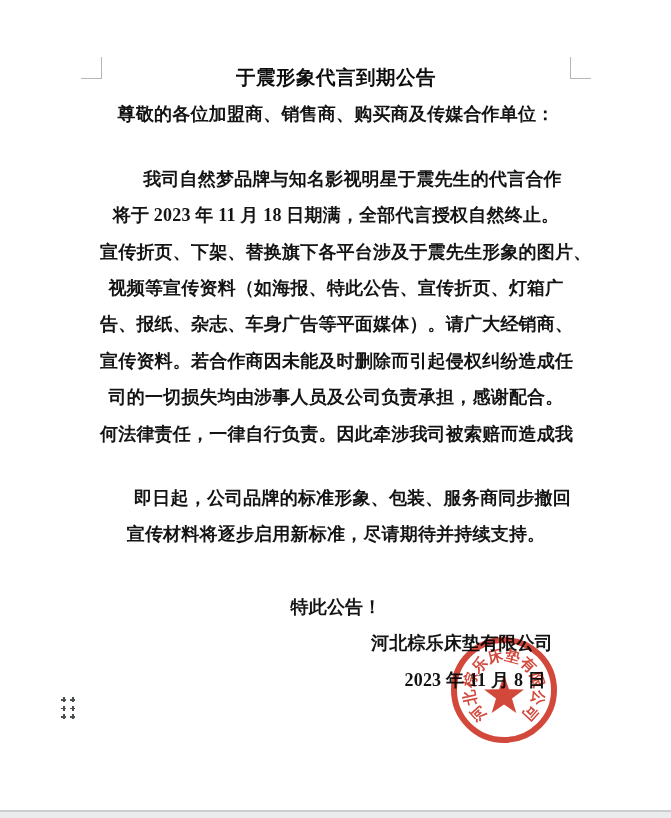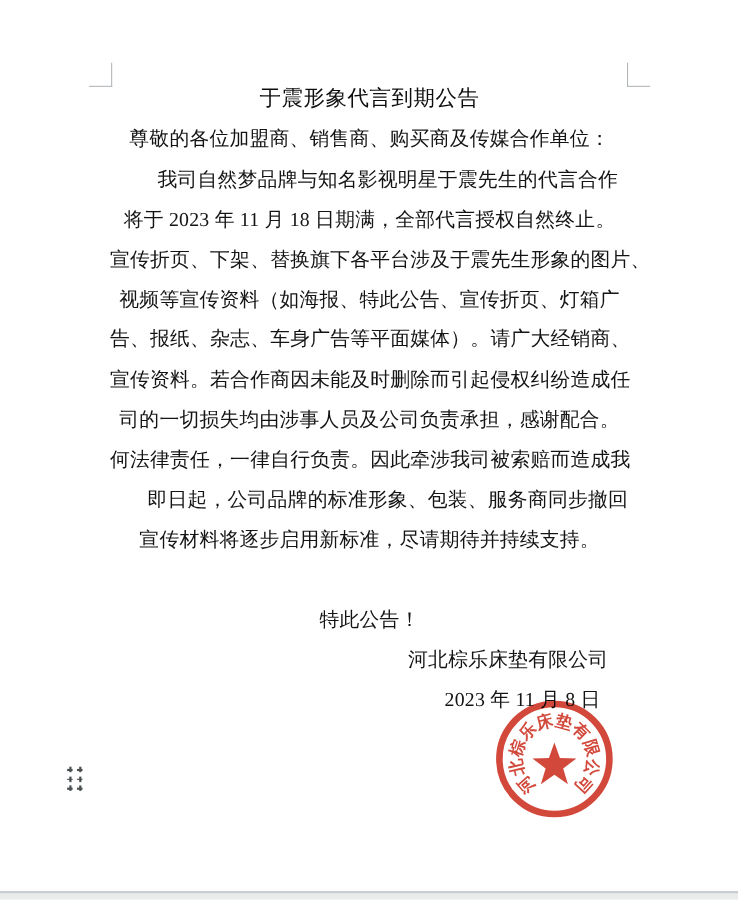--- a/index.html
+++ b/index.html
@@ -12,30 +12,30 @@
   .page{
     position:relative;width:671px;height:818px;background:#ffffff;
   }
   
   .corner{position:absolute;width:20px;height:21px;}
   .corner.tl{left:81px;top:57px;border-right:1px solid #b3b7ba;border-bottom:1px solid #b3b7ba;}
   .corner.tr{left:570px;top:57px;border-left:1px solid #b3b7ba;border-bottom:1px solid #b3b7ba;}
 
   
   .textblock{
-    position:absolute;left:100px;top:72px;width:472px;
-    color:#141414;font-size:18px;letter-spacing:0.2px;
+    position:absolute;left:100px;top:60px;width:472px;
+    color:#141414;font-size:18px;letter-spacing:0.2px;font-weight:bold;
   }
   .tb-line{
     height:36.4px;line-height:36.4px;white-space:nowrap;text-align:center;
   }
   .tb-line.title{
     text-align:center;font-size:19.5px;letter-spacing:0.5px;color:#0d0d0d;
   }
-  .tb-line.indent{padding-left:33px;}
+  .tb-line.indent{padding-left:33px;margin-top:28px;}
   .tb-line.sign{text-align:right;}
   .tb-line.company{padding-right:19px;}
   .tb-line.date{padding-right:26px;}
 
   
   .seal{
     position:absolute;left:448px;top:634px;width:112px;height:112px;
     mix-blend-mode:multiply;opacity:0.93;
   }
 

